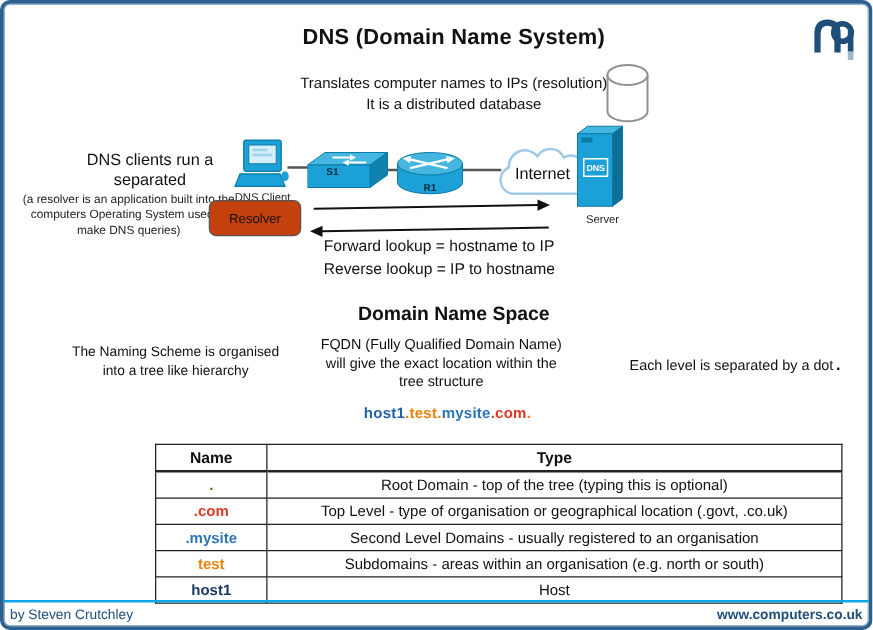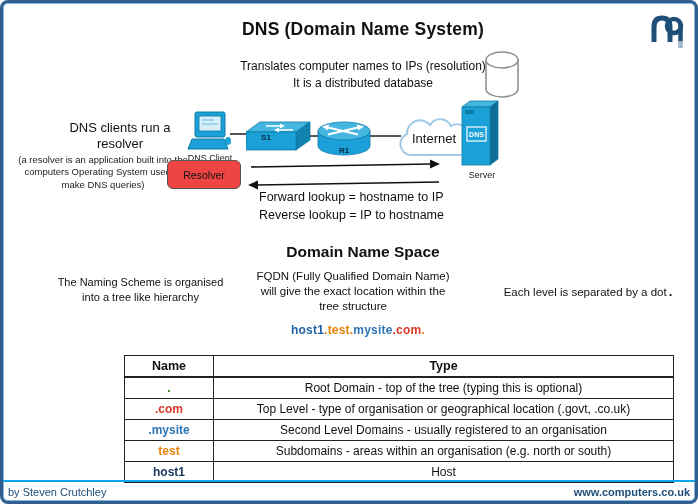--- a/index.html
+++ b/index.html
@@ -5,21 +5,21 @@
   html,body{margin:0;padding:0;background:#fff;}
   body{width:698px;height:504px;font-family:"Liberation Sans","DejaVu Sans",sans-serif;color:#111;}
   .frame{position:relative;width:698px;height:504px;box-sizing:border-box;border:3px solid #2D5F8F;border-radius:8px;background:#fff;overflow:hidden;box-shadow:inset 0 0 0 1px #8fb3d4;}
   .abs{position:absolute;}
   .center{text-align:center;}
   .title{left:110px;top:16px;width:500px;font-size:17.5px;font-weight:bold;letter-spacing:.2px;}
   .subtitle{left:160px;top:55px;width:400px;font-size:12px;line-height:1.4;}
   .client-heading{left:47px;top:117px;width:140px;font-size:13px;line-height:1.25;}
   .client-detail{left:15px;top:151px;width:170px;font-size:9.5px;line-height:1.3;color:#222;}
   .icon-label{font-size:9px;color:#222;}
-  .resolver-box{left:164px;top:157px;width:72px;height:27px;border:1.5px solid #555;border-radius:6px;background:#ef4444;display:flex;align-items:center;justify-content:center;font-size:10.5px;}
+  .resolver-box{left:164px;top:157px;width:72px;height:27px;border:1.5px solid #555;border-radius:6px;background:#c2410c;display:flex;align-items:center;justify-content:center;font-size:10.5px;}
   .lookup1{left:256px;top:187px;font-size:12.5px;}
   .lookup2{left:256px;top:205px;font-size:12.5px;}
   .dns-heading{left:210px;top:240px;width:300px;font-size:15.5px;font-weight:bold;}
   .note-left{left:45px;top:272px;width:185px;font-size:11px;line-height:1.35;}
   .note-center{left:252px;top:266px;width:196px;font-size:11.5px;line-height:1.3;}
   .note-right{left:480px;top:281px;width:210px;font-size:11.5px;}
   .bold-dot{font-weight:bold;font-size:13px;margin-left:2px;}
   .fqdn{left:205px;top:320px;width:300px;font-size:12px;font-weight:bold;letter-spacing:.2px;text-align:center;}
   table.ns{position:absolute;left:76px;top:352px;width:550px;border-collapse:collapse;font-size:12px;margin-left:45px;}
   table.ns th,table.ns td{border:1.2px solid #222;text-align:center;height:20px;padding:0 4px;}
@@ -47,21 +47,21 @@
     <ellipse cx="23" cy="11" rx="16" ry="8" fill="#fff" stroke="#909090" stroke-width="1.6"></ellipse>
   </svg>
 
   <svg class="abs" style="right:10px;top:8px;" width="36" height="40" viewBox="0 0 36 40">
     <path d="M5,31 V16 Q5,7 13,7 Q21,7 21,16 V31" fill="none" stroke="#1F4E79" stroke-width="5" stroke-linecap="butt"></path>
     <circle cx="25" cy="15" r="7" fill="none" stroke="#1F4E79" stroke-width="4.5"></circle>
     <line x1="31.5" y1="13" x2="31.5" y2="31" stroke="#1F4E79" stroke-width="4.5"></line>
     <line x1="31.5" y1="30" x2="31.5" y2="37" stroke="#9FB6CC" stroke-width="4.5"></line>
   </svg>
 
-  <div class="abs client-heading center">DNS clients run a resolver</div>
+  <div class="abs client-heading center">DNS clients run a separated</div>
   <div class="abs client-detail center">(a resolver is an application built into the computers Operating System used to make DNS queries)</div>
 
   <svg class="abs nolines" style="left:140px;top:95px;" width="420" height="90" viewBox="0 0 420 90">
     <line x1="87" y1="36" x2="112" y2="36" stroke="#555" stroke-width="2"></line>
     <line x1="166" y1="38" x2="182" y2="38" stroke="#555" stroke-width="2"></line>
     <line x1="221" y1="38" x2="258" y2="38" stroke="#555" stroke-width="2"></line>
   </svg>
 
   <svg class="abs" style="left:183px;top:108px;" width="46" height="42" viewBox="0 0 46 42">
     <rect x="9" y="1" width="30" height="25" rx="2" fill="#1BA0D7" stroke="#0C7BA6"></rect>

